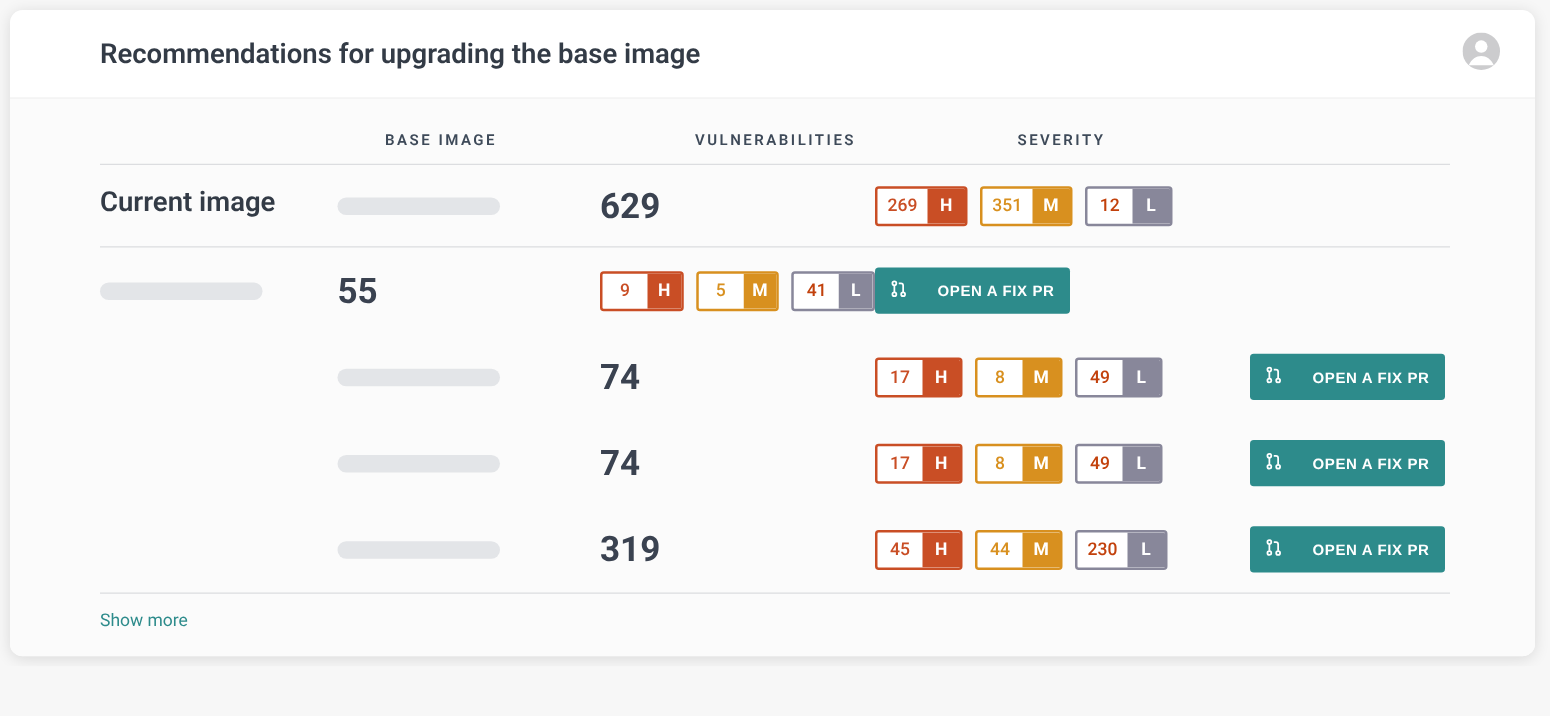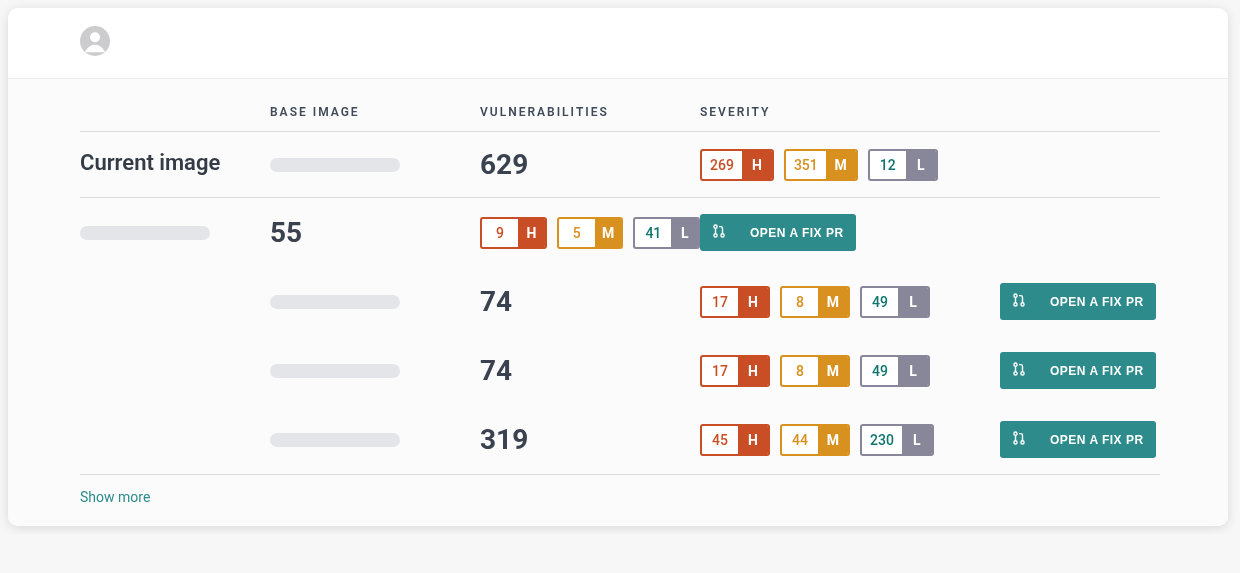--- a/index.html
+++ b/index.html
@@ -33,20 +33,21 @@
   }
   .content {
     background: #fbfbfb;
     padding: 20px 68px 20px 72px;
   }
   .col-headers {
     display: grid;
     grid-template-columns: 190px 210px 220px 300px 140px;
     align-items: center;
     padding: 6px 0 12px 0;
+    gap: 38px;
   }
   .col-headers span {
     font-size: 12px;
     letter-spacing: 2px;
     color: #3e4a59;
     font-weight: 600;
   }
   .divider { border: 0; border-top: 1px solid #dcdde0; }
   .row {
     display: grid;
@@ -98,21 +99,21 @@
     font-weight: 700;
     color: #fff;
   }
   .sev-high  { border-color: #c94e25; }
   .sev-high .num { color: #c94e25; }
   .sev-high .lvl { background: #c94e25; }
   .sev-med   { border-color: #d8901f; }
   .sev-med .num { color: #d8901f; }
   .sev-med .lvl { background: #d8901f; }
   .sev-low   { border-color: #88879a; }
-  .sev-low .num { color: #0f766e; }
+  .sev-low .num { color: #c2410c; }
   .sev-low .lvl { background: #88879a; }
   .fix-btn {
     background: #2d8b8b;
     color: #fff;
     border: none;
     border-radius: 3px;
     font-size: 12px;
     font-weight: 700;
     letter-spacing: 0.5px;
     padding: 10px 12px;
@@ -131,20 +132,21 @@
     display: inline-block;
   }
   .spacer-col { }
 </style>
 </head>
 <body>
 
 <div class="card">
 
   <div class="header">
+    <h1>Recommendations for upgrading the base image</h1>
     <span>
       <svg class="avatar-icon" viewBox="0 0 24 24" fill="currentColor">
           <circle cx="12" cy="12" r="12" fill="#ccccce"></circle>
           <circle cx="12" cy="9" r="4" fill="#fff"></circle>
           <path d="M4 21c1.5-4 5-6 8-6s6.5 2 8 6" fill="#fff"></path>
         </svg>
     </span>
   </div>
 
   <div class="content">

